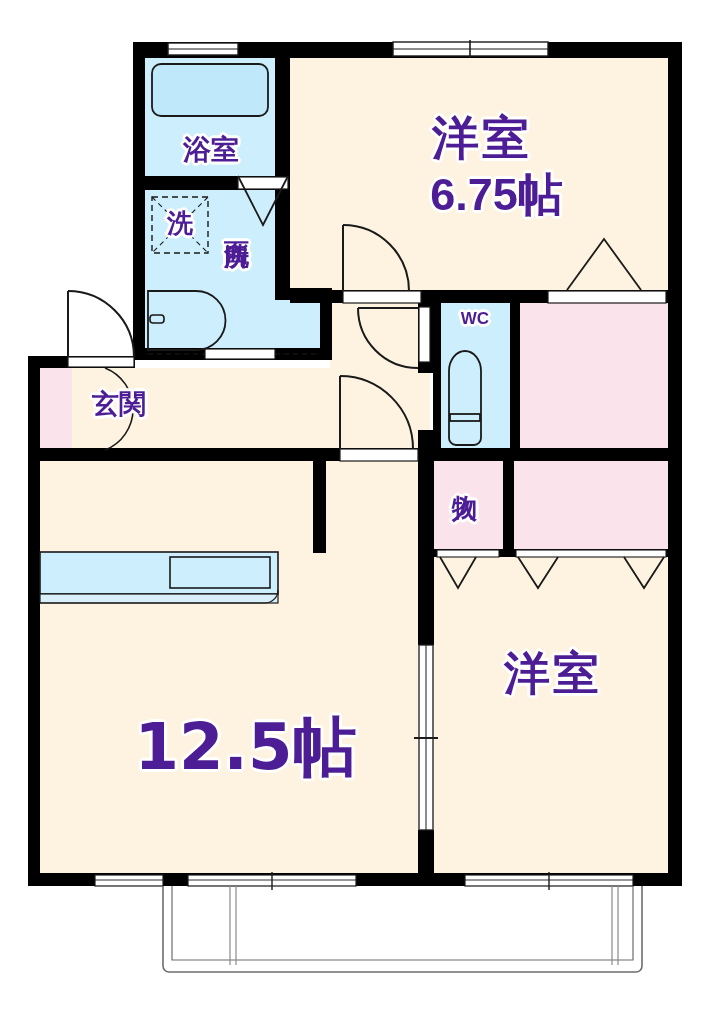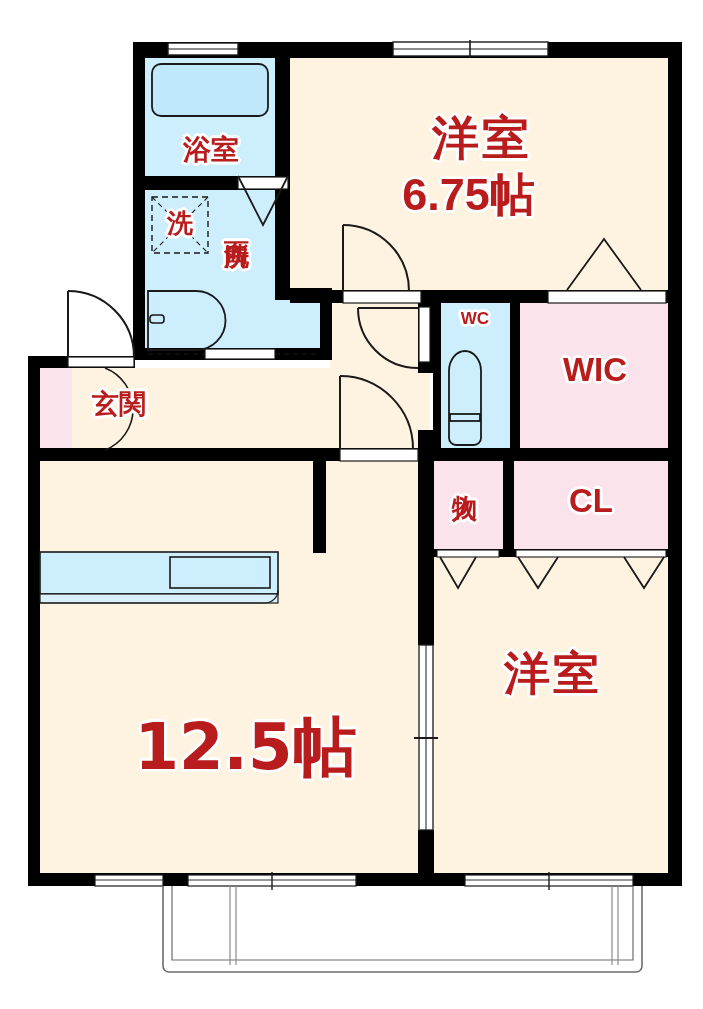--- a/index.html
+++ b/index.html
@@ -1,20 +1,20 @@
 <!DOCTYPE html>
 <html><head>
 <meta charset="utf-8">
 <title>間取り図</title>
 <style>
   html,body{margin:0;padding:0;background:#ffffff;}
   body{font-family:"Liberation Sans","DejaVu Sans",sans-serif;}
   #plan{position:relative;width:703px;height:1009px;background:#ffffff;overflow:hidden;}
   #plan svg{position:absolute;left:0;top:0;}
-  .lbl{position:absolute;color:#b91c1c;font-weight:bold;text-align:center;line-height:1.04;
+  .lbl{position:absolute;color:#4c1d95;font-weight:bold;text-align:center;line-height:1.04;
        white-space:nowrap;
        text-shadow:
          2px 0 #fff,-2px 0 #fff,0 2px #fff,0 -2px #fff,
          2px 2px #fff,-2px 2px #fff,2px -2px #fff,-2px -2px #fff,
          3px 0 #fff,-3px 0 #fff,0 3px #fff,0 -3px #fff;}
   .jp{font-family:"DejaVu Sans","Liberation Sans",sans-serif;}
   .vert{writing-mode:vertical-rl;text-orientation:upright;line-height:1.0;}
 </style>
 </head>
 <body>
@@ -201,27 +201,25 @@
 
   <div class="lbl jp" style="left:152px;top:135px;width:118px;font-size:28px;">浴室</div>
 
   <div class="lbl jp vert" style="left:224px;top:222px;font-size:25px;">洗面所</div>
 
   <div class="lbl jp" style="left:155px;top:210px;width:50px;font-size:26px;">洗</div>
 
   <div class="lbl jp" style="left:62px;top:390px;width:84px;font-size:27px;text-align:right;">玄関</div>
 
   <div class="lbl jp" style="left:398px;top:114px;width:168px;font-size:47px;letter-spacing:3px;">洋室</div>
-  <div class="lbl" style="left:376px;top:172px;width:185px;font-size:45px;">6.75帖</div>
+  <div class="lbl" style="left:404px;top:172px;width:185px;font-size:45px;">6.75帖</div>
 
   <div class="lbl" style="left:440px;top:310px;width:70px;font-size:17px;">WC</div>
 
-  <div class="lbl" style="left:528px;top:353px;width:134px;font-size:33px;">WIC</div>
 
   <div class="lbl jp vert" style="left:452px;top:475px;font-size:25px;">物入</div>
 
-  <div class="lbl" style="left:524px;top:484px;width:134px;font-size:33px;">CL</div>
 
   <div class="lbl jp" style="left:118px;top:714px;width:255px;font-size:64px;">12.5帖</div>
 
   <div class="lbl jp" style="left:478px;top:650px;width:150px;font-size:46px;letter-spacing:3px;">洋室</div>
 
 </div>
 
 </body></html>

